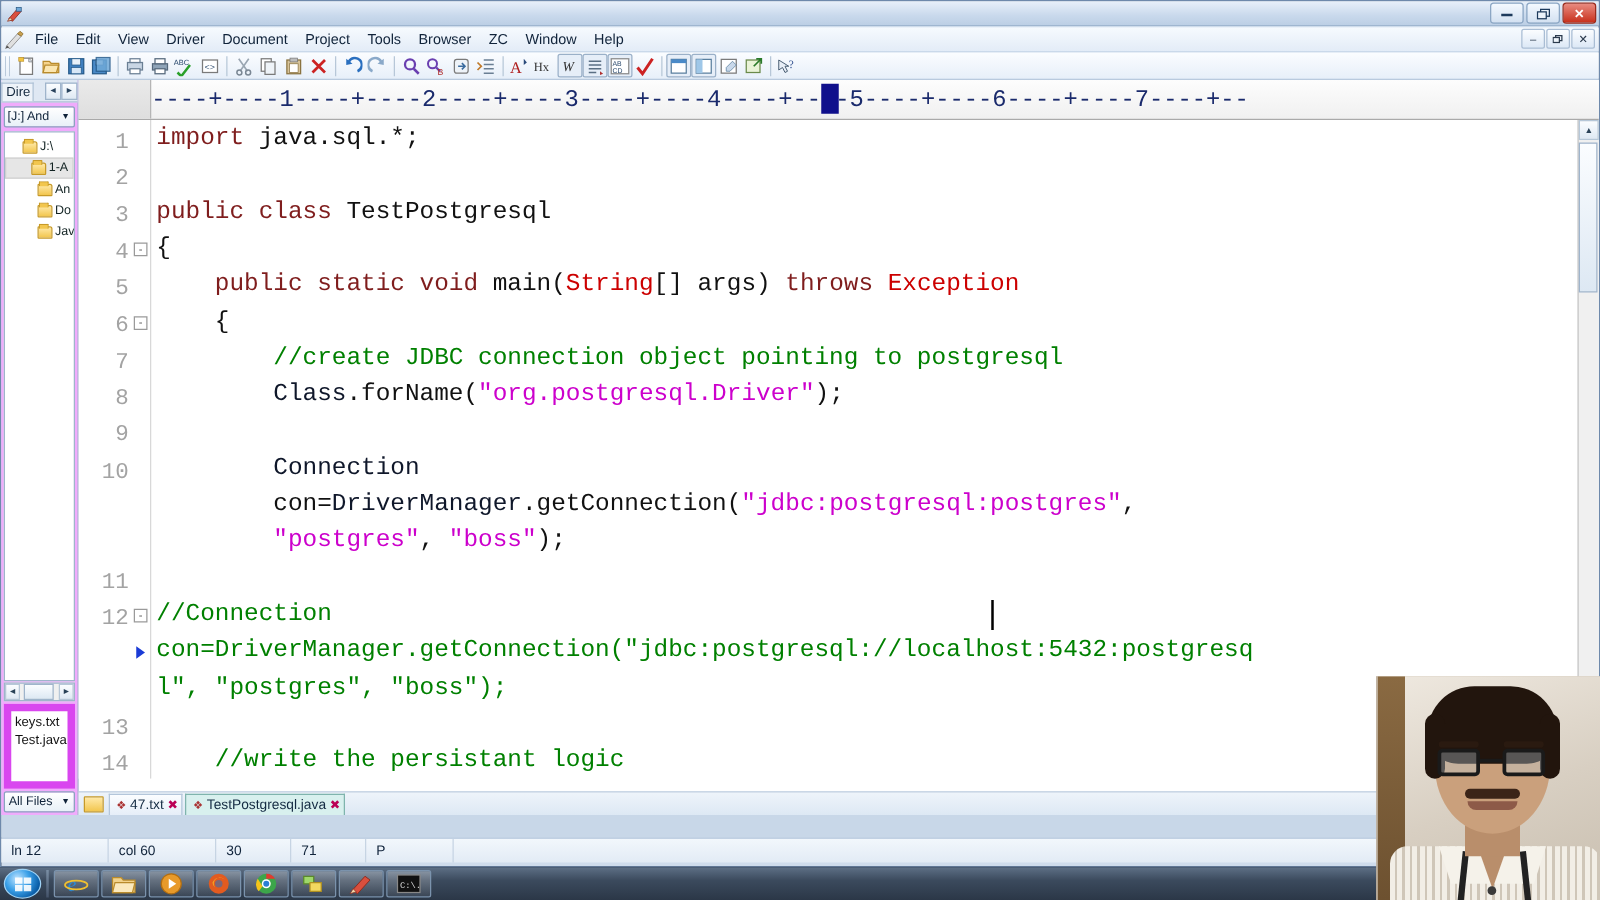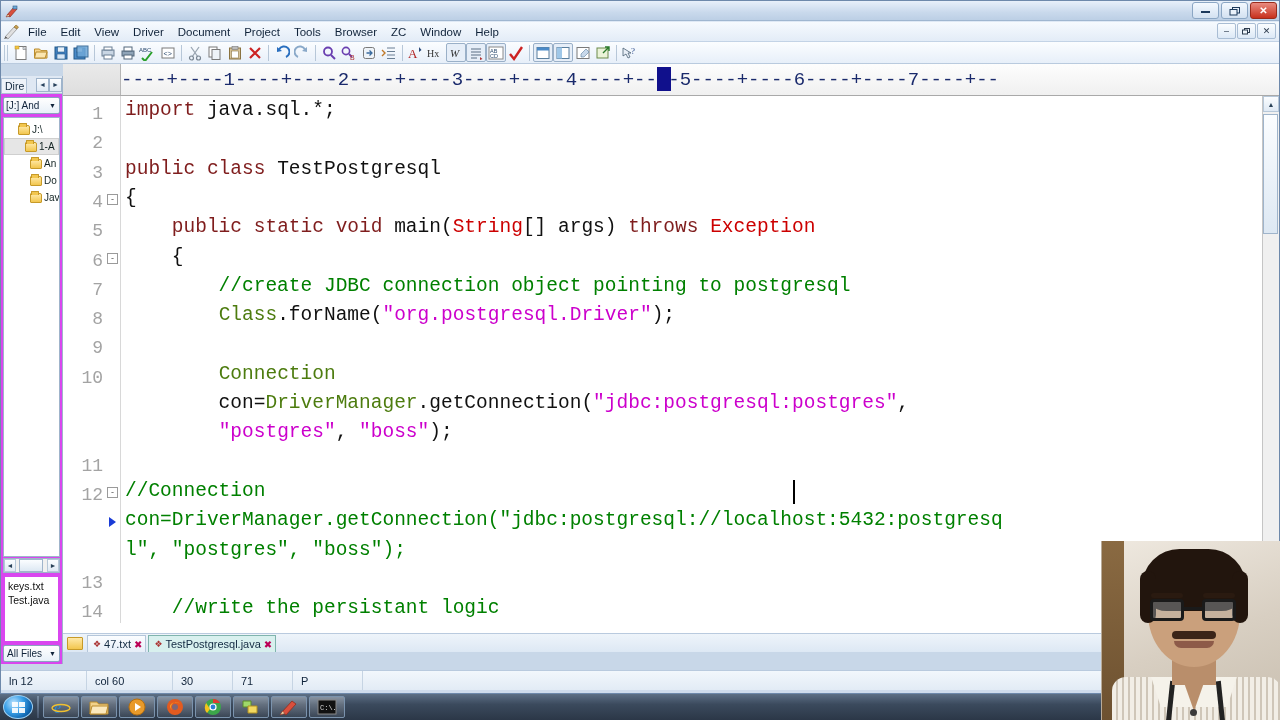--- a/index.html
+++ b/index.html
@@ -75,22 +75,22 @@
 
   
   .workarea {
     position:absolute; left:0; top:63px; width:100%; height:606px;
     background:#c8d7e8;
   }
 
   
   .dirpanel {
     position:absolute; left:0; top:0; width:62px; height:588px;
-    background:#d946ef; border-right:1px solid #9fb4cb;
-    display:flex; flex-direction:column;margin-top:12px;
+    background:#f0abfc; border-right:1px solid #9fb4cb;
+    display:flex; flex-direction:column;
   }
   .dirtabrow { height:18px; display:flex; align-items:center; background:#dfe8f3;
       border-bottom:1px solid #aec1d6; }
   .dirtab {
     font-size:10.5px; color:#14293f; padding:1px 2px 1px 3px; background:#eef3f9;
     border:1px solid #aec1d6; border-bottom:none; margin-top:2px;
   }
   .dirarrows { margin-left:auto; display:flex; }
   .dirarrow {
     width:13px;height:14px;border:1px solid #9fb4cb;background:linear-gradient(#fbfdff,#dfe9f4);
@@ -115,21 +115,21 @@
     border:1px solid #c79a28; border-radius:1px 2px 1px 1px;
   }
   .folder:before{content:"";position:absolute;left:0;top:-3px;width:6px;height:3px;
     background:#f2c64e;border:1px solid #c79a28;border-bottom:none;border-radius:1px 1px 0 0;}
   .hscroll { height:15px; margin:1px 2px 0; border:1px solid #9fb4cb; background:#f0f0f0;
      display:flex;align-items:center; }
   .hsarrow{width:12px;height:13px;display:flex;align-items:center;justify-content:center;
      font-size:7px;color:#2a4258;background:linear-gradient(#fbfdff,#dfe9f4);border:1px solid #b6c7d8;}
   .hsthumb{width:24px;height:13px;background:linear-gradient(#fbfdff,#dde8f3);border:1px solid #9fb4cb;margin:0 3px;}
   .filelist {
-    height:68px; margin:2px 2px 0; border:2px solid #d946ef; background:#fff;
+    height:68px; margin:2px 2px 0; border:6px solid #d946ef; background:#fff;
     font-size:10.5px; color:#111; padding:2px 3px; overflow:hidden;
   }
   .filelist div{ line-height:14px; white-space:nowrap;}
   .allfiles {
     margin:2px; height:17px; border:1px solid #8aa4bf; border-radius:2px;
     background:linear-gradient(#ffffff,#e8f0f8);
     display:flex;align-items:center; font-size:10px; color:#10233a; padding-left:3px;
   }
   .allfiles .cv{ margin-left:auto;margin-right:3px;font-size:7px;}
 
@@ -172,21 +172,21 @@
     border:1px solid #9a9a9a; background:#fff;
     font-size:9px; line-height:9px; text-align:center; color:#555;
     font-family:"Liberation Sans",sans-serif;
   }
   .marker {
     position:absolute; left:46px; width:0;height:0;
     border-left:7px solid #1a3bd6; border-top:5px solid transparent; border-bottom:5px solid transparent;
   }
   .code { position:absolute; left:62px; }
   .k   { color:#7f1d1d; }          
-  .cls { color:#4d7c0f;font-family:Liberation Mono, monospace; }          
+  .cls { color:#0f172a;font-family:Liberation Mono, monospace; }          
   .cls2{ color:#cc0000; }          
   .cm  { color:#008000; }          
   .st  { color:#cc00cc; }          
   .pl  { color:#111111; }          
   .caret{ position:absolute; width:2px; background:#000; }
 
   
   .vscroll{
     position:absolute;right:0;top:32px;width:17px;bottom:29px;
     background:#f0f0f0;border-left:1px solid #c5c5c5;

